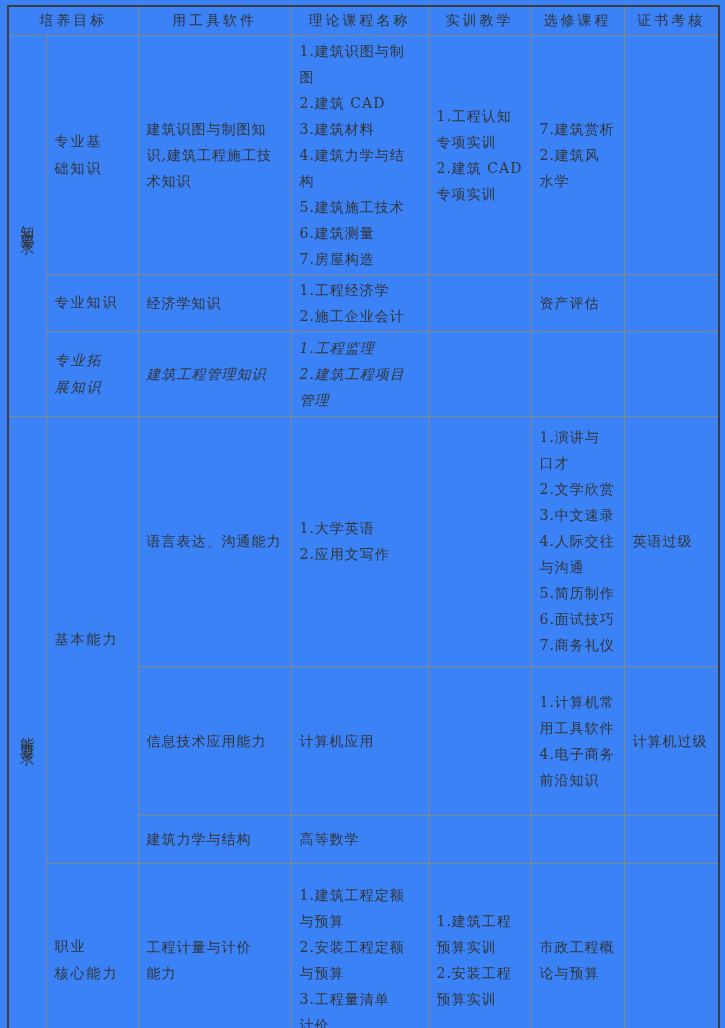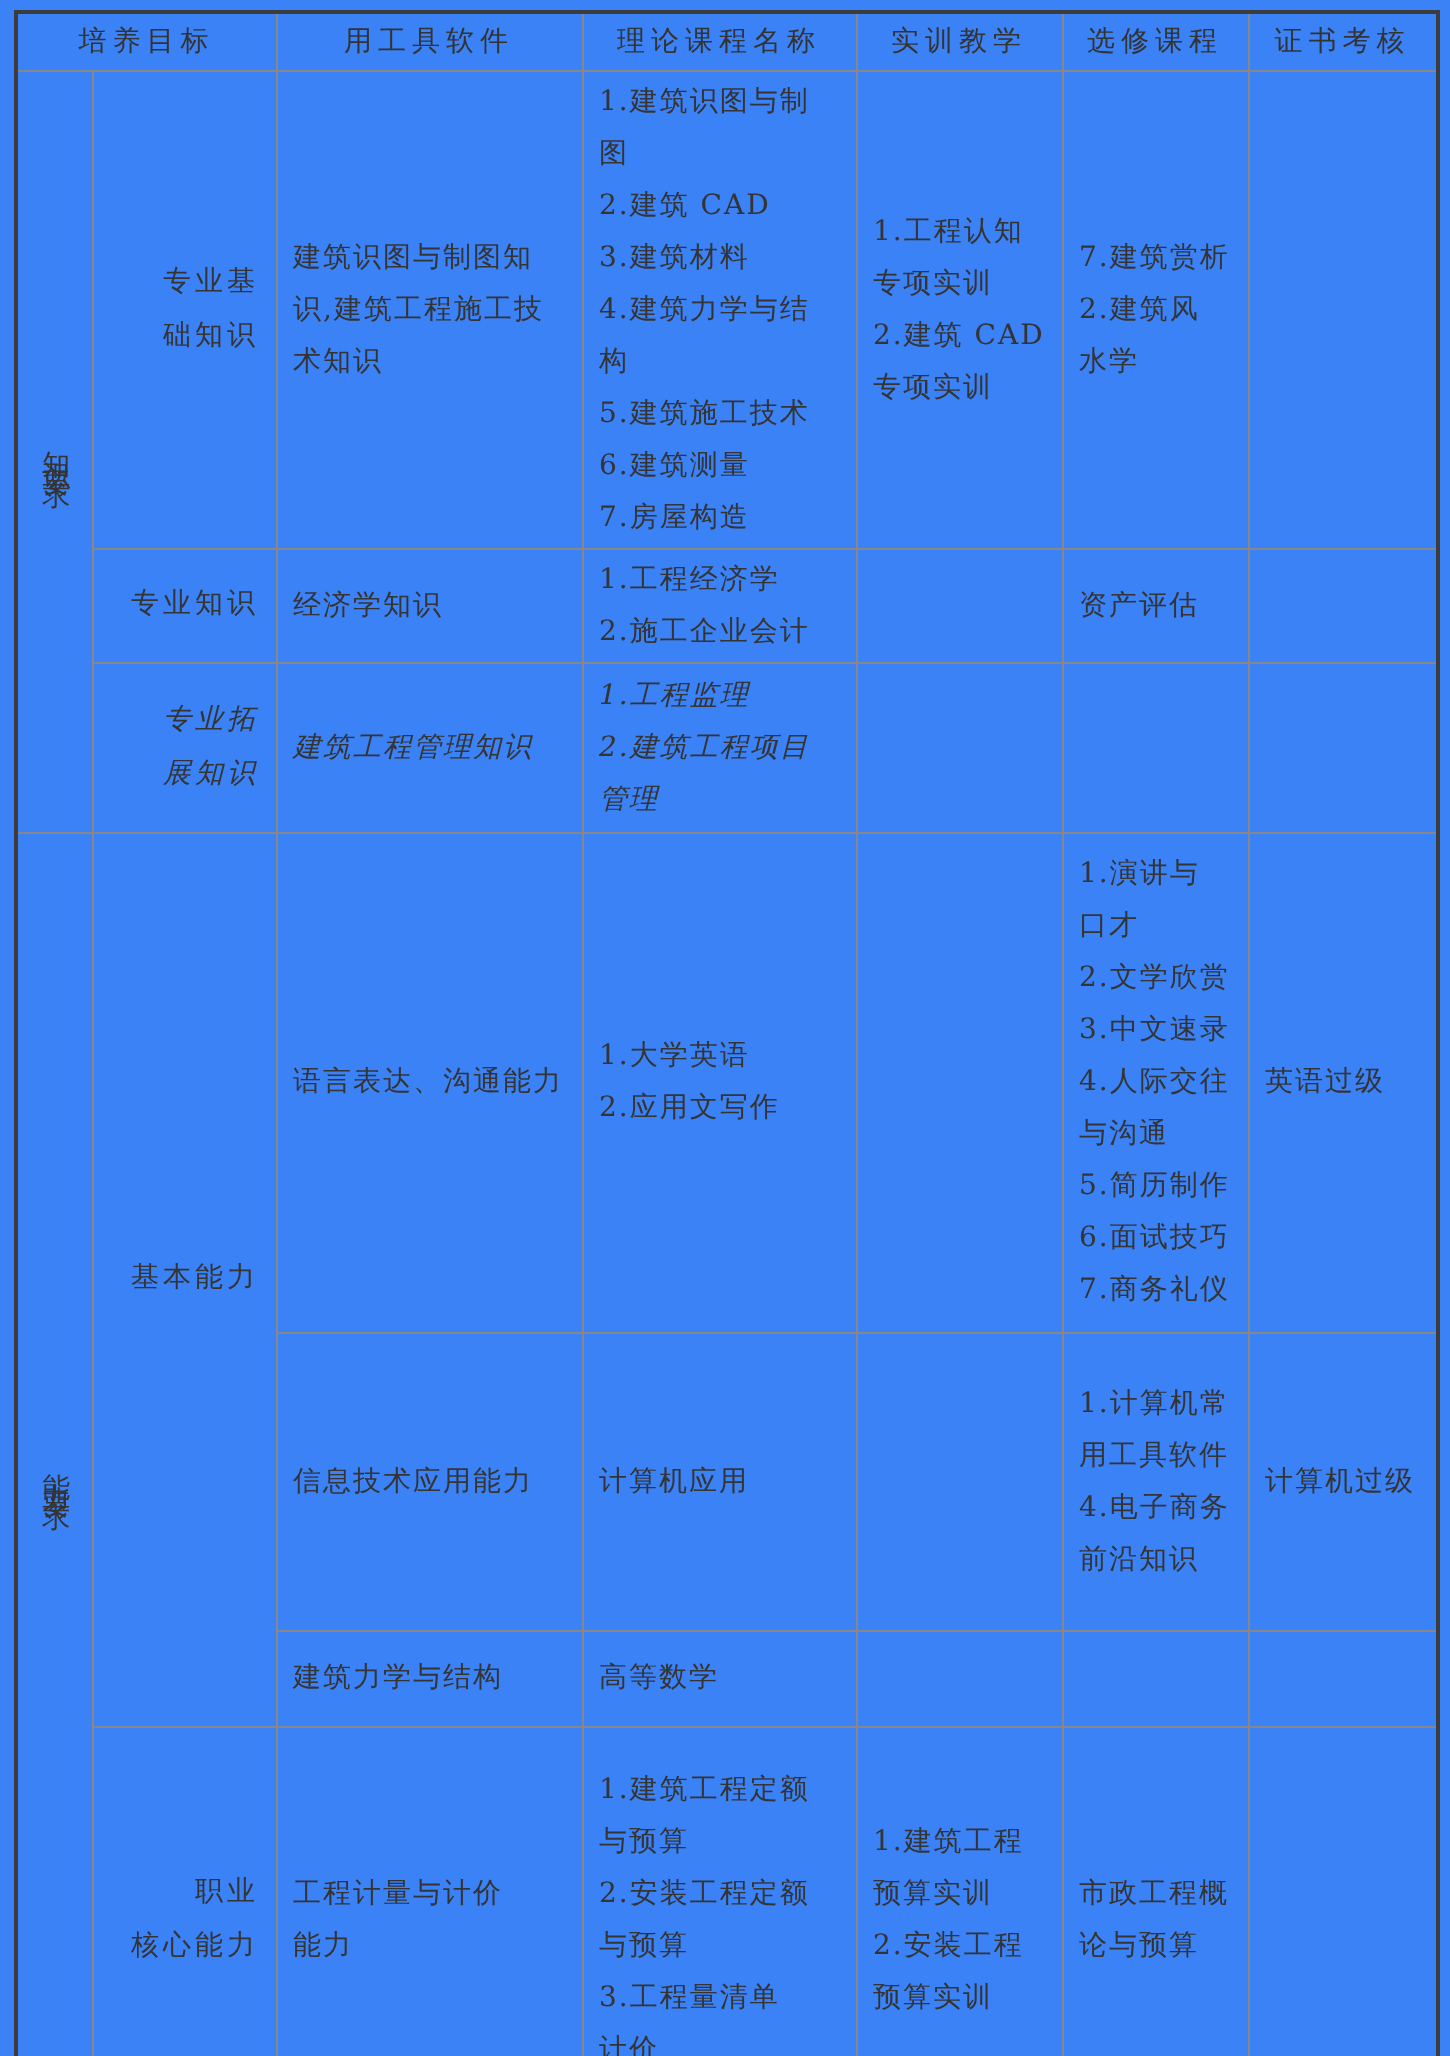--- a/index.html
+++ b/index.html
@@ -58,21 +58,21 @@
     padding: 0;
   }
   .vtext {
     display: inline-block;
     writing-mode: vertical-rl;
     text-orientation: upright;
     letter-spacing: 5px;
     line-height: 1.2;
   }
   td.c-sub {
-    text-align: right;
+    text-align: left;
     white-space: pre-line;
     line-height: 27px;
     letter-spacing: 2px;
     padding: 2px 4px;
     margin-left: 44px;
   }
   td.c-list {
     text-align: left;
     white-space: pre-line;
     line-height: 26px;

